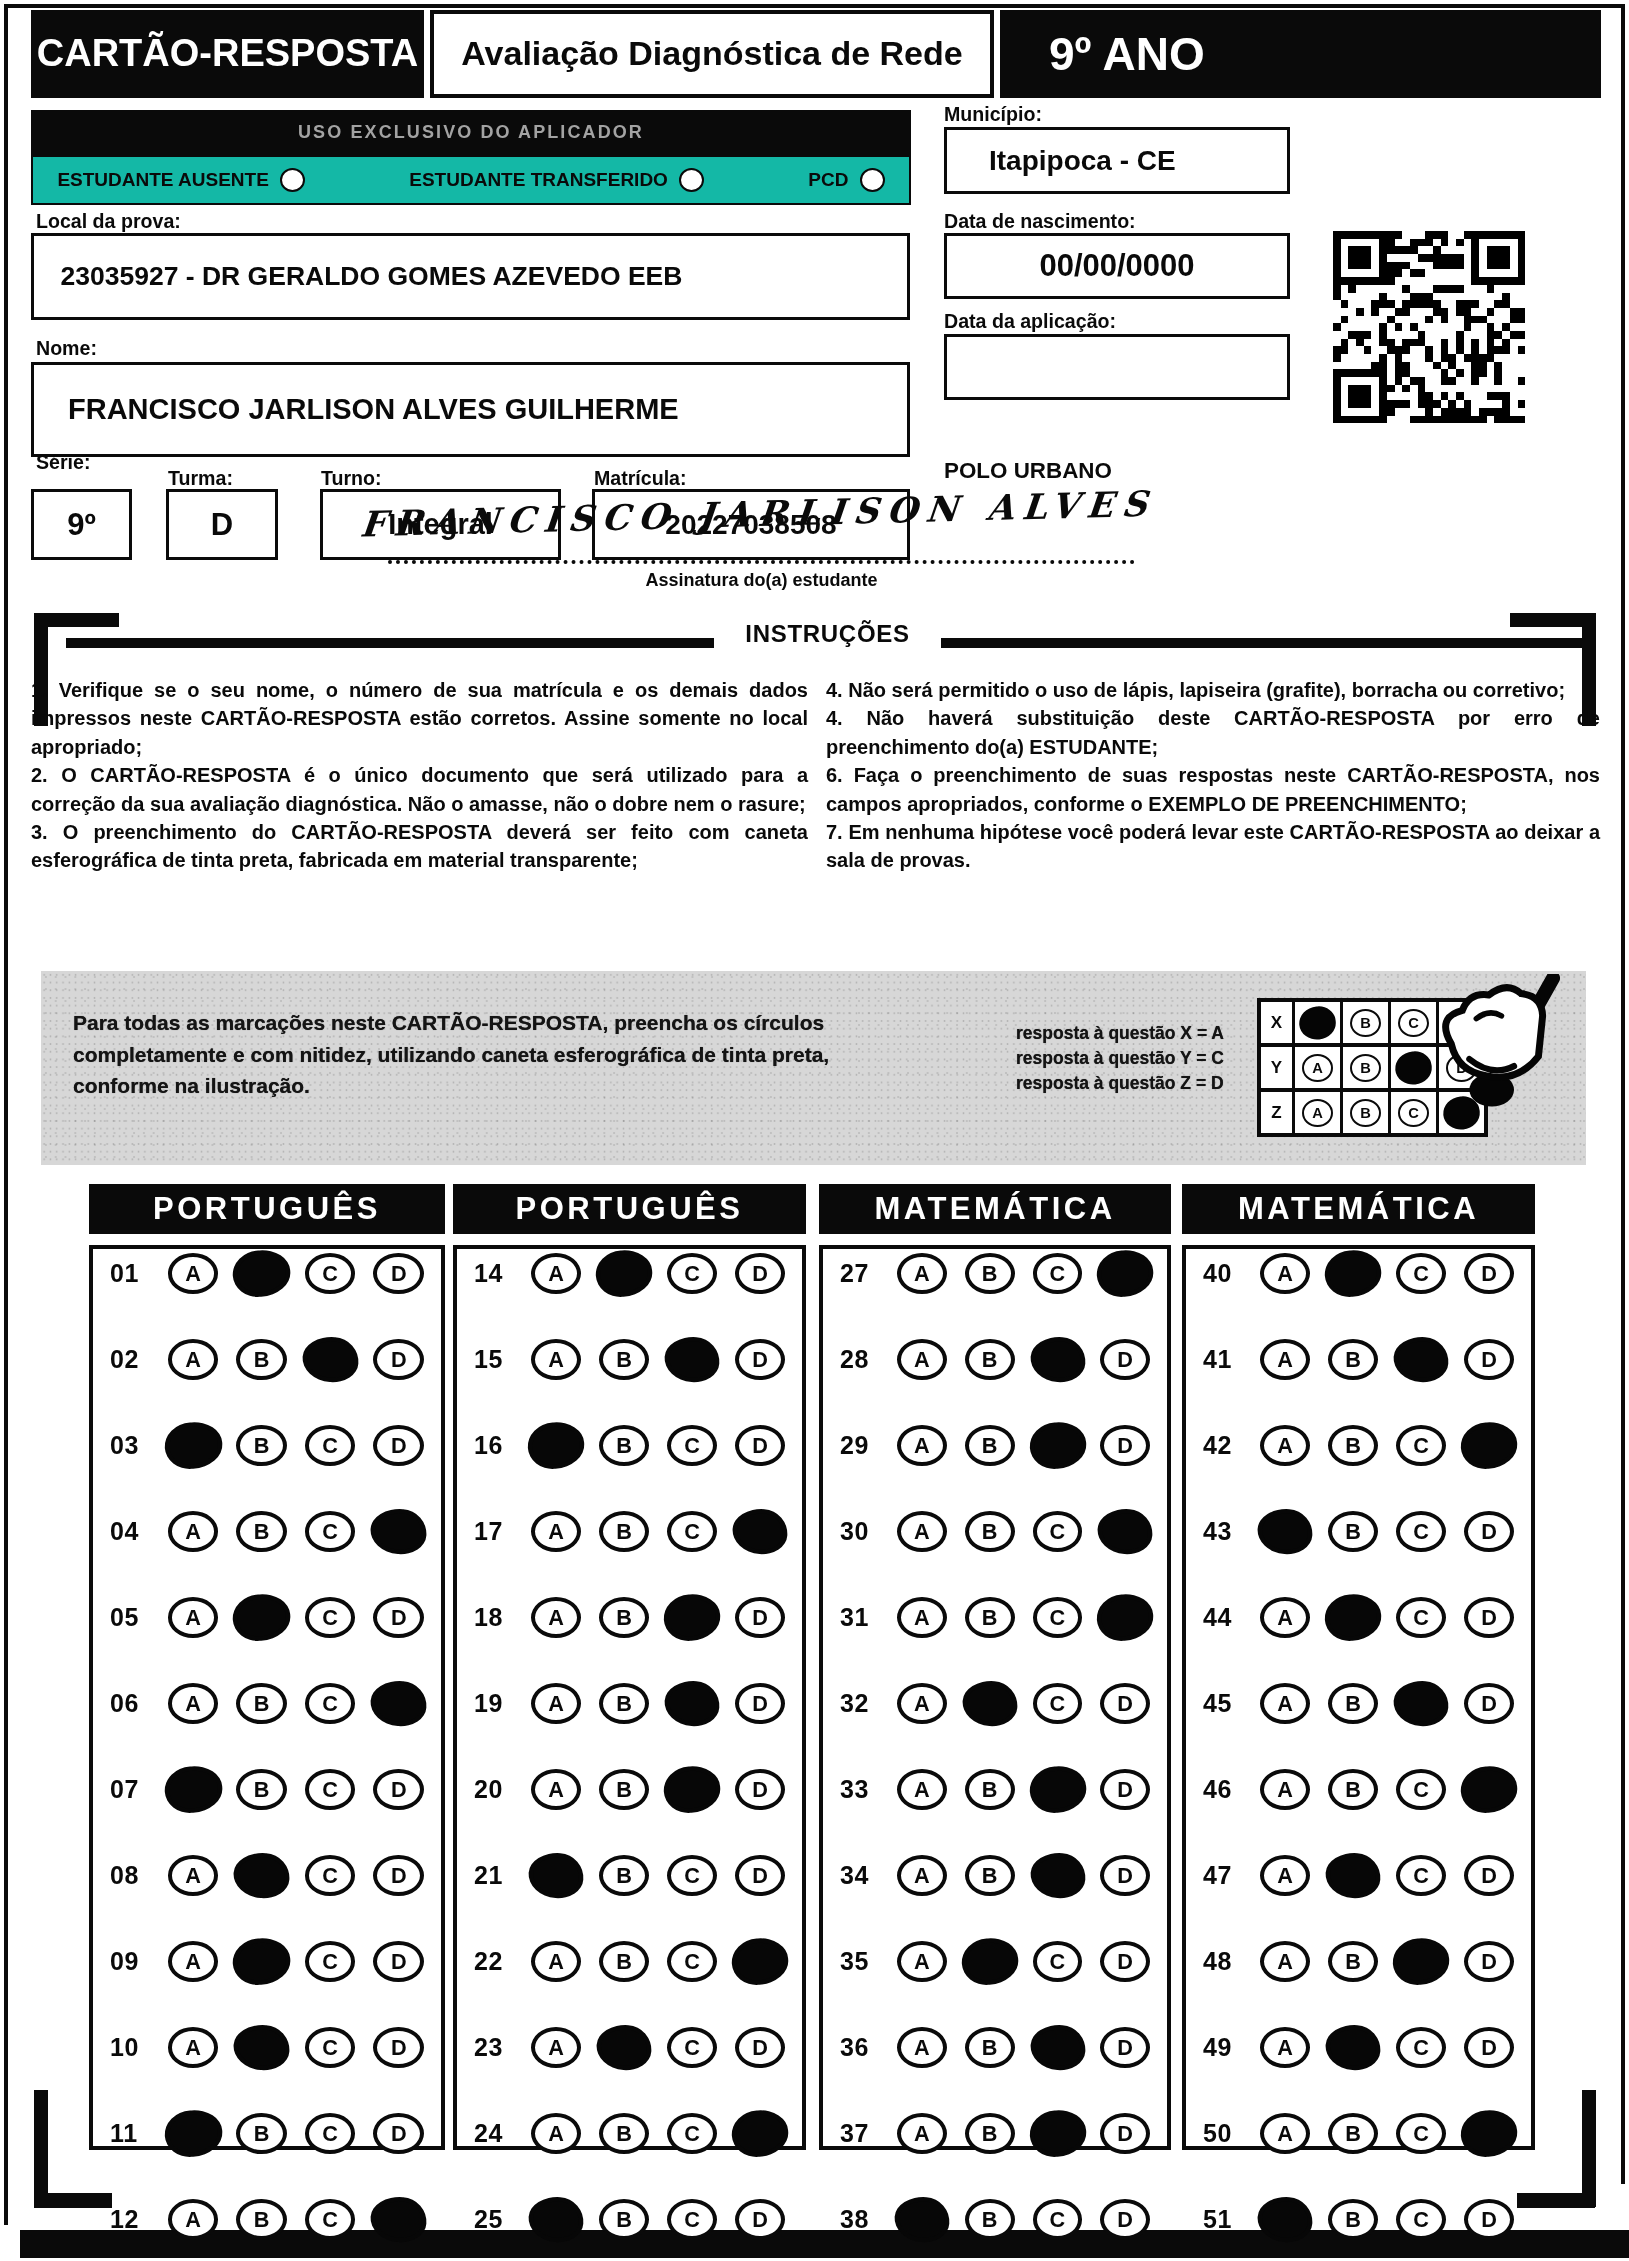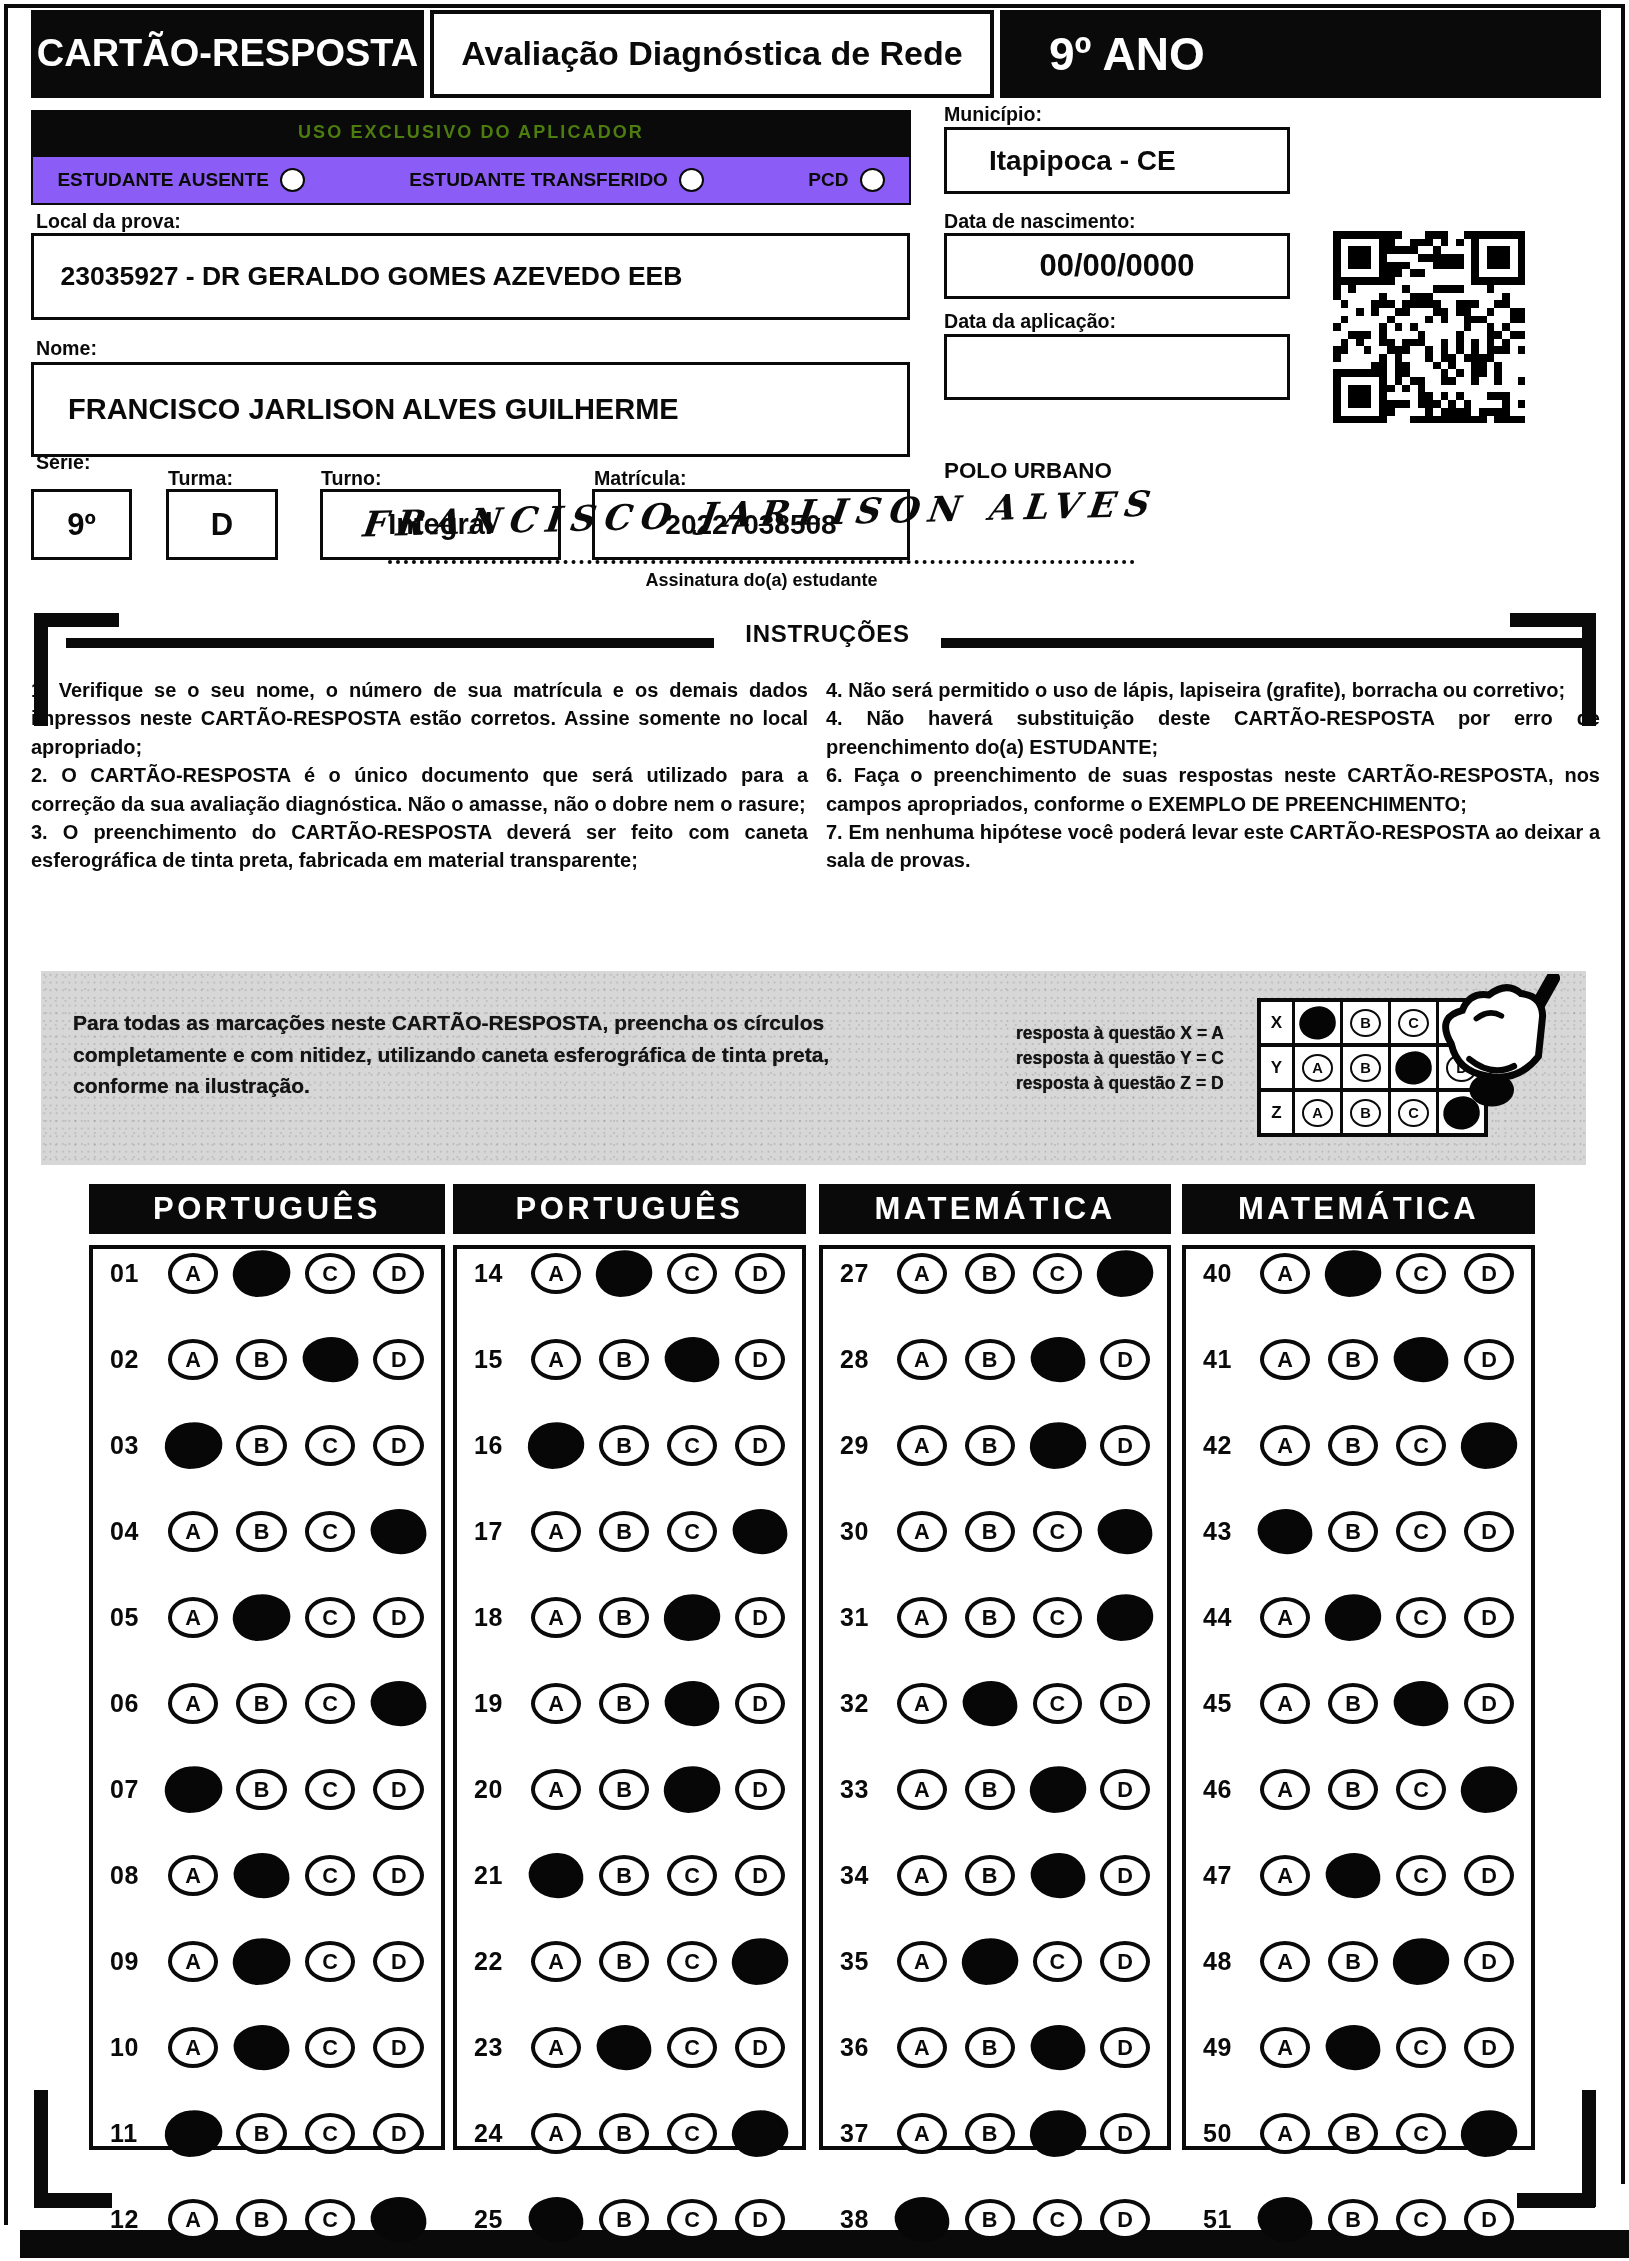--- a/index.html
+++ b/index.html
@@ -17,22 +17,22 @@
   #frame-left{left:4.2px;top:4.2px;width:3.5px;height:2221px;}
   #frame-right{left:1621px;top:4.2px;width:3.5px;height:2180px;}
   #bottom-bar{left:19.6px;top:2230px;width:1609px;height:28px;}
 
   
   #h-title{left:31px;top:9.8px;width:393px;height:88px;color:#fff;font-size:38px;font-weight:bold;}
   #h-sub{left:430px;top:9.8px;width:564px;height:88px;border:4.2px solid #0a0a0a;box-sizing:border-box;font-size:34px;font-weight:bold;}
   #h-grade{left:1000px;top:9.8px;width:601px;height:88px;color:#fff;font-size:46px;font-weight:bold;justify-content:flex-start;padding-left:49px;box-sizing:border-box;}
 
   
-  #apl-bar{left:31px;top:110px;width:880px;height:45px;color:#4d7c0f;font-size:18px;font-weight:bold;letter-spacing:2.1px;}
-  #apl-row{left:31px;top:155px;width:880px;height:50px;display:flex;align-items:center;justify-content:space-between;padding:0 24.4px;box-sizing:border-box;border:2.8px solid #0a0a0a;background:#8b5cf6;}
+  #apl-bar{left:31px;top:110px;width:880px;height:45px;color:#a3a3a3;font-size:18px;font-weight:bold;letter-spacing:2.1px;}
+  #apl-row{left:31px;top:155px;width:880px;height:50px;display:flex;align-items:center;justify-content:space-between;padding:0 24.4px;box-sizing:border-box;border:2.8px solid #0a0a0a;background:#14b8a6;}
   .apl-opt{display:flex;align-items:center;gap:11.2px;font-weight:bold;font-size:19px;}
   .radio{width:25px;height:24px;border:2.8px solid #0a0a0a;border-radius:50%;box-sizing:border-box;background:#fff;}
 
   
   #local-lbl{left:36px;top:210px;}
   #local-box{left:31px;top:233px;width:879px;height:87px;display:flex;align-items:center;padding-left:26.5px;}
   #nome-lbl{left:36px;top:337px;}
   #nome-box{left:31px;top:362px;width:879px;height:95px;display:flex;align-items:center;padding-left:34px;font-size:29px;}
   #serie-lbl{left:36px;top:451px;}
   #turma-lbl{left:168px;top:467px;}

